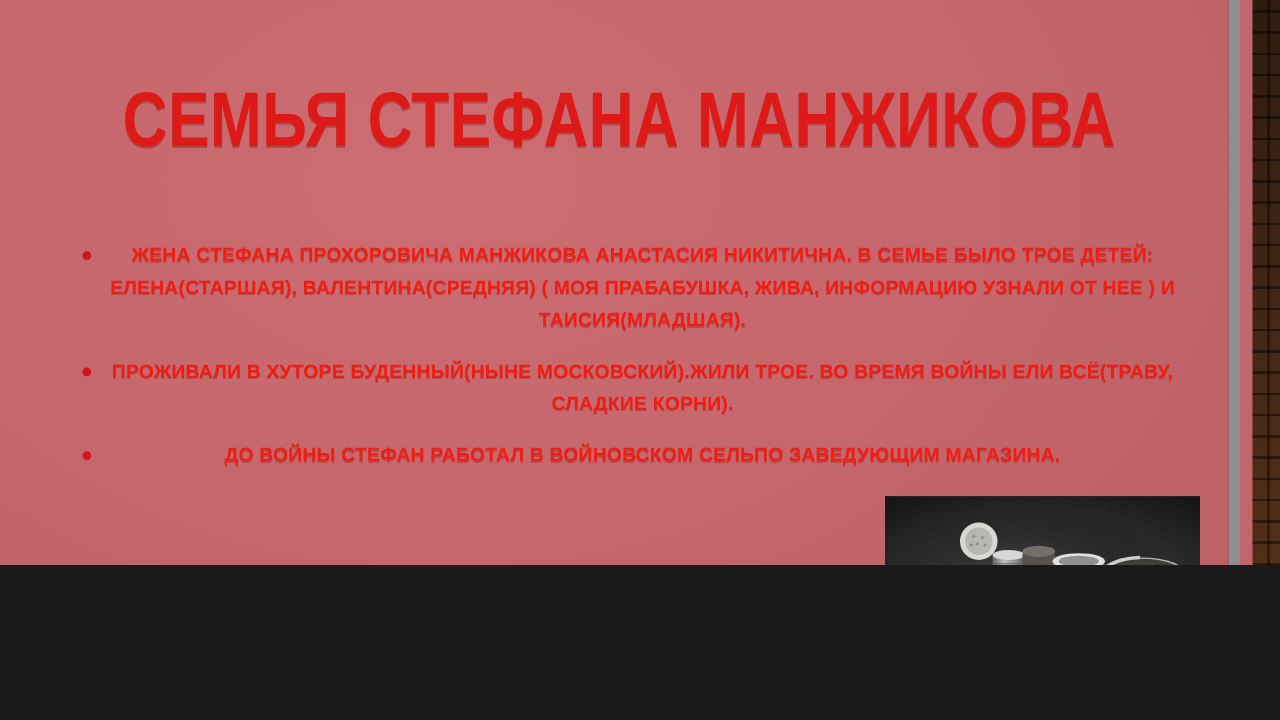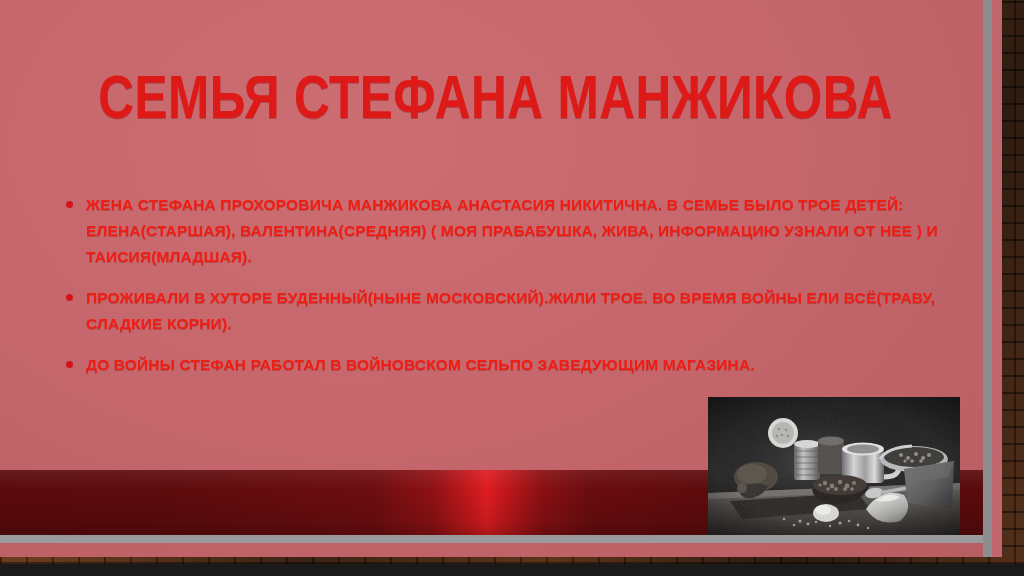--- a/index.html
+++ b/index.html
@@ -3,21 +3,21 @@
 <meta charset="utf-8">
 <style>
   html, body {
     margin: 0;
     padding: 0;
     background: #1a1a1a;
   }
   #slide {
     position: relative;
     width: 1024px;
-    height: 564px;
+    height: 452px;
     overflow: hidden;
     font-family: "Liberation Sans", sans-serif;
     background: #3a2116;
   }
 
   
   .brick-base {
     position: absolute;
     inset: 0;
     background:
@@ -129,20 +129,21 @@
     white-space: nowrap;
     text-shadow: 0 1px 0 rgba(120,10,10,0.35);
   }
 
   
   .body {
     position: absolute;
     left: 62px;
     top: 192px;
     width: 880px;
+    text-align: center;
   }
   .bullet {
     position: relative;
     padding-left: 24px;
     margin-bottom: 15px;
     color: #f01d14;
     font-size: 15.5px;
     line-height: 26px;
     font-weight: 700;
     letter-spacing: 0.15px;

